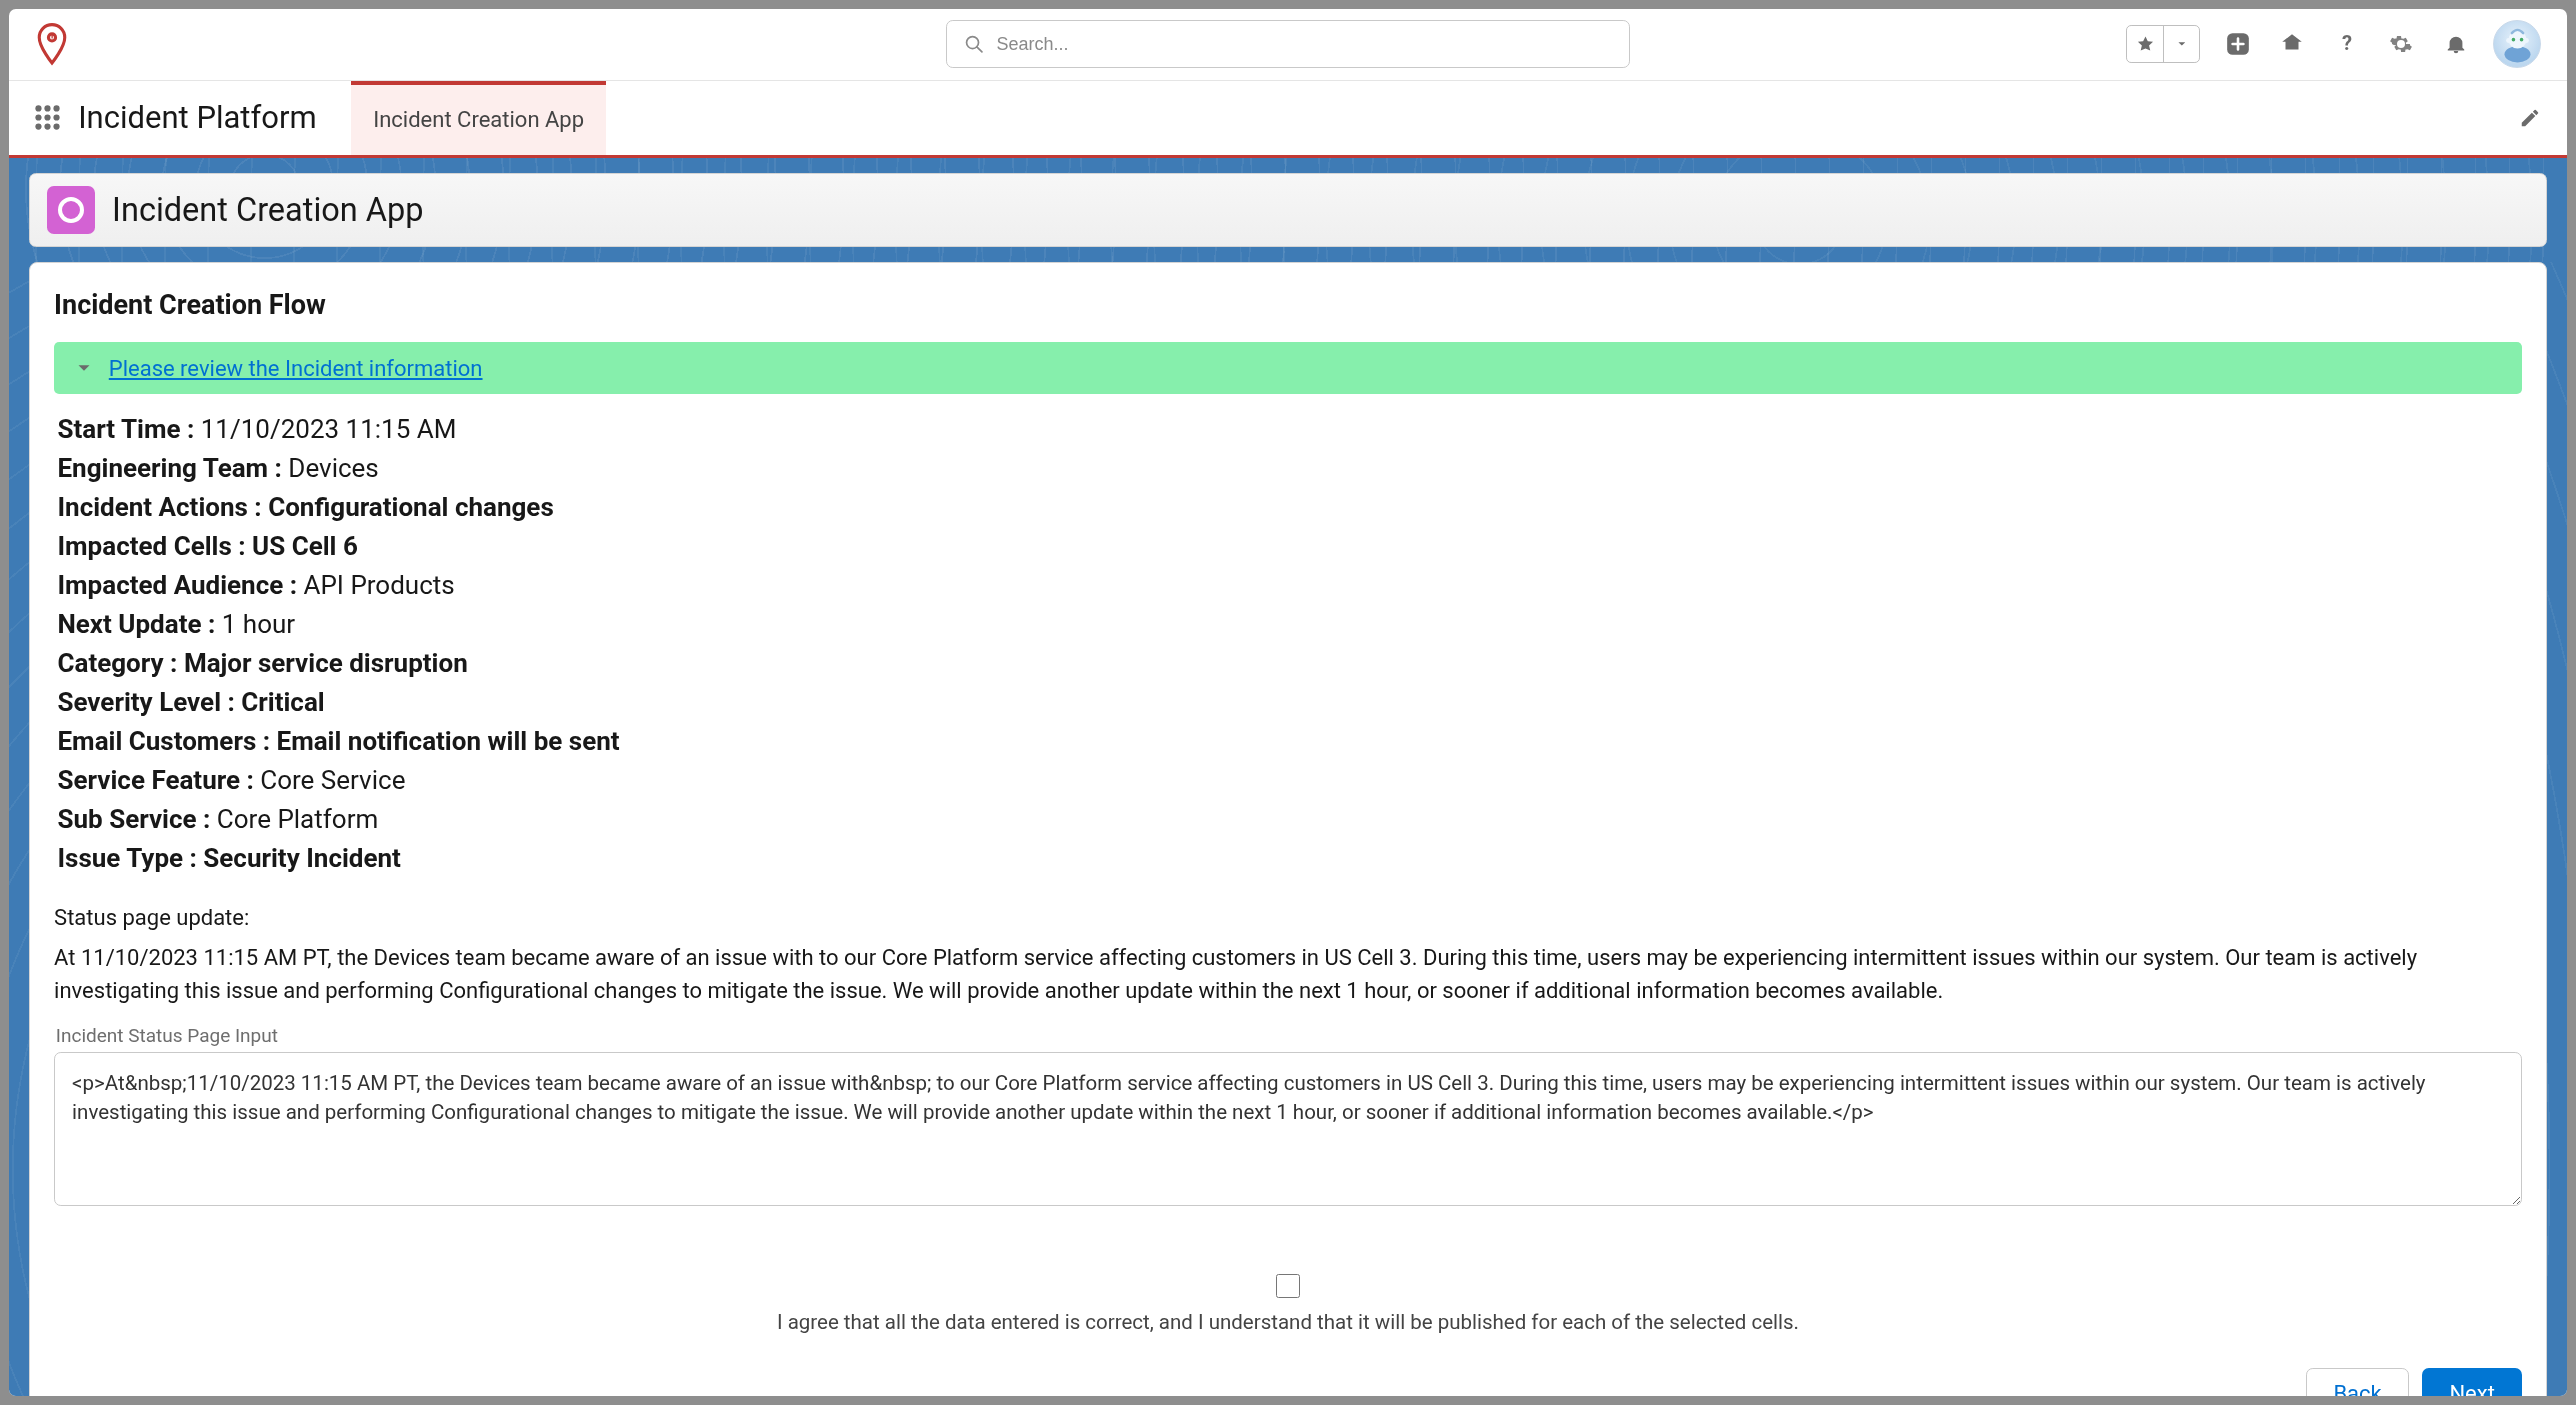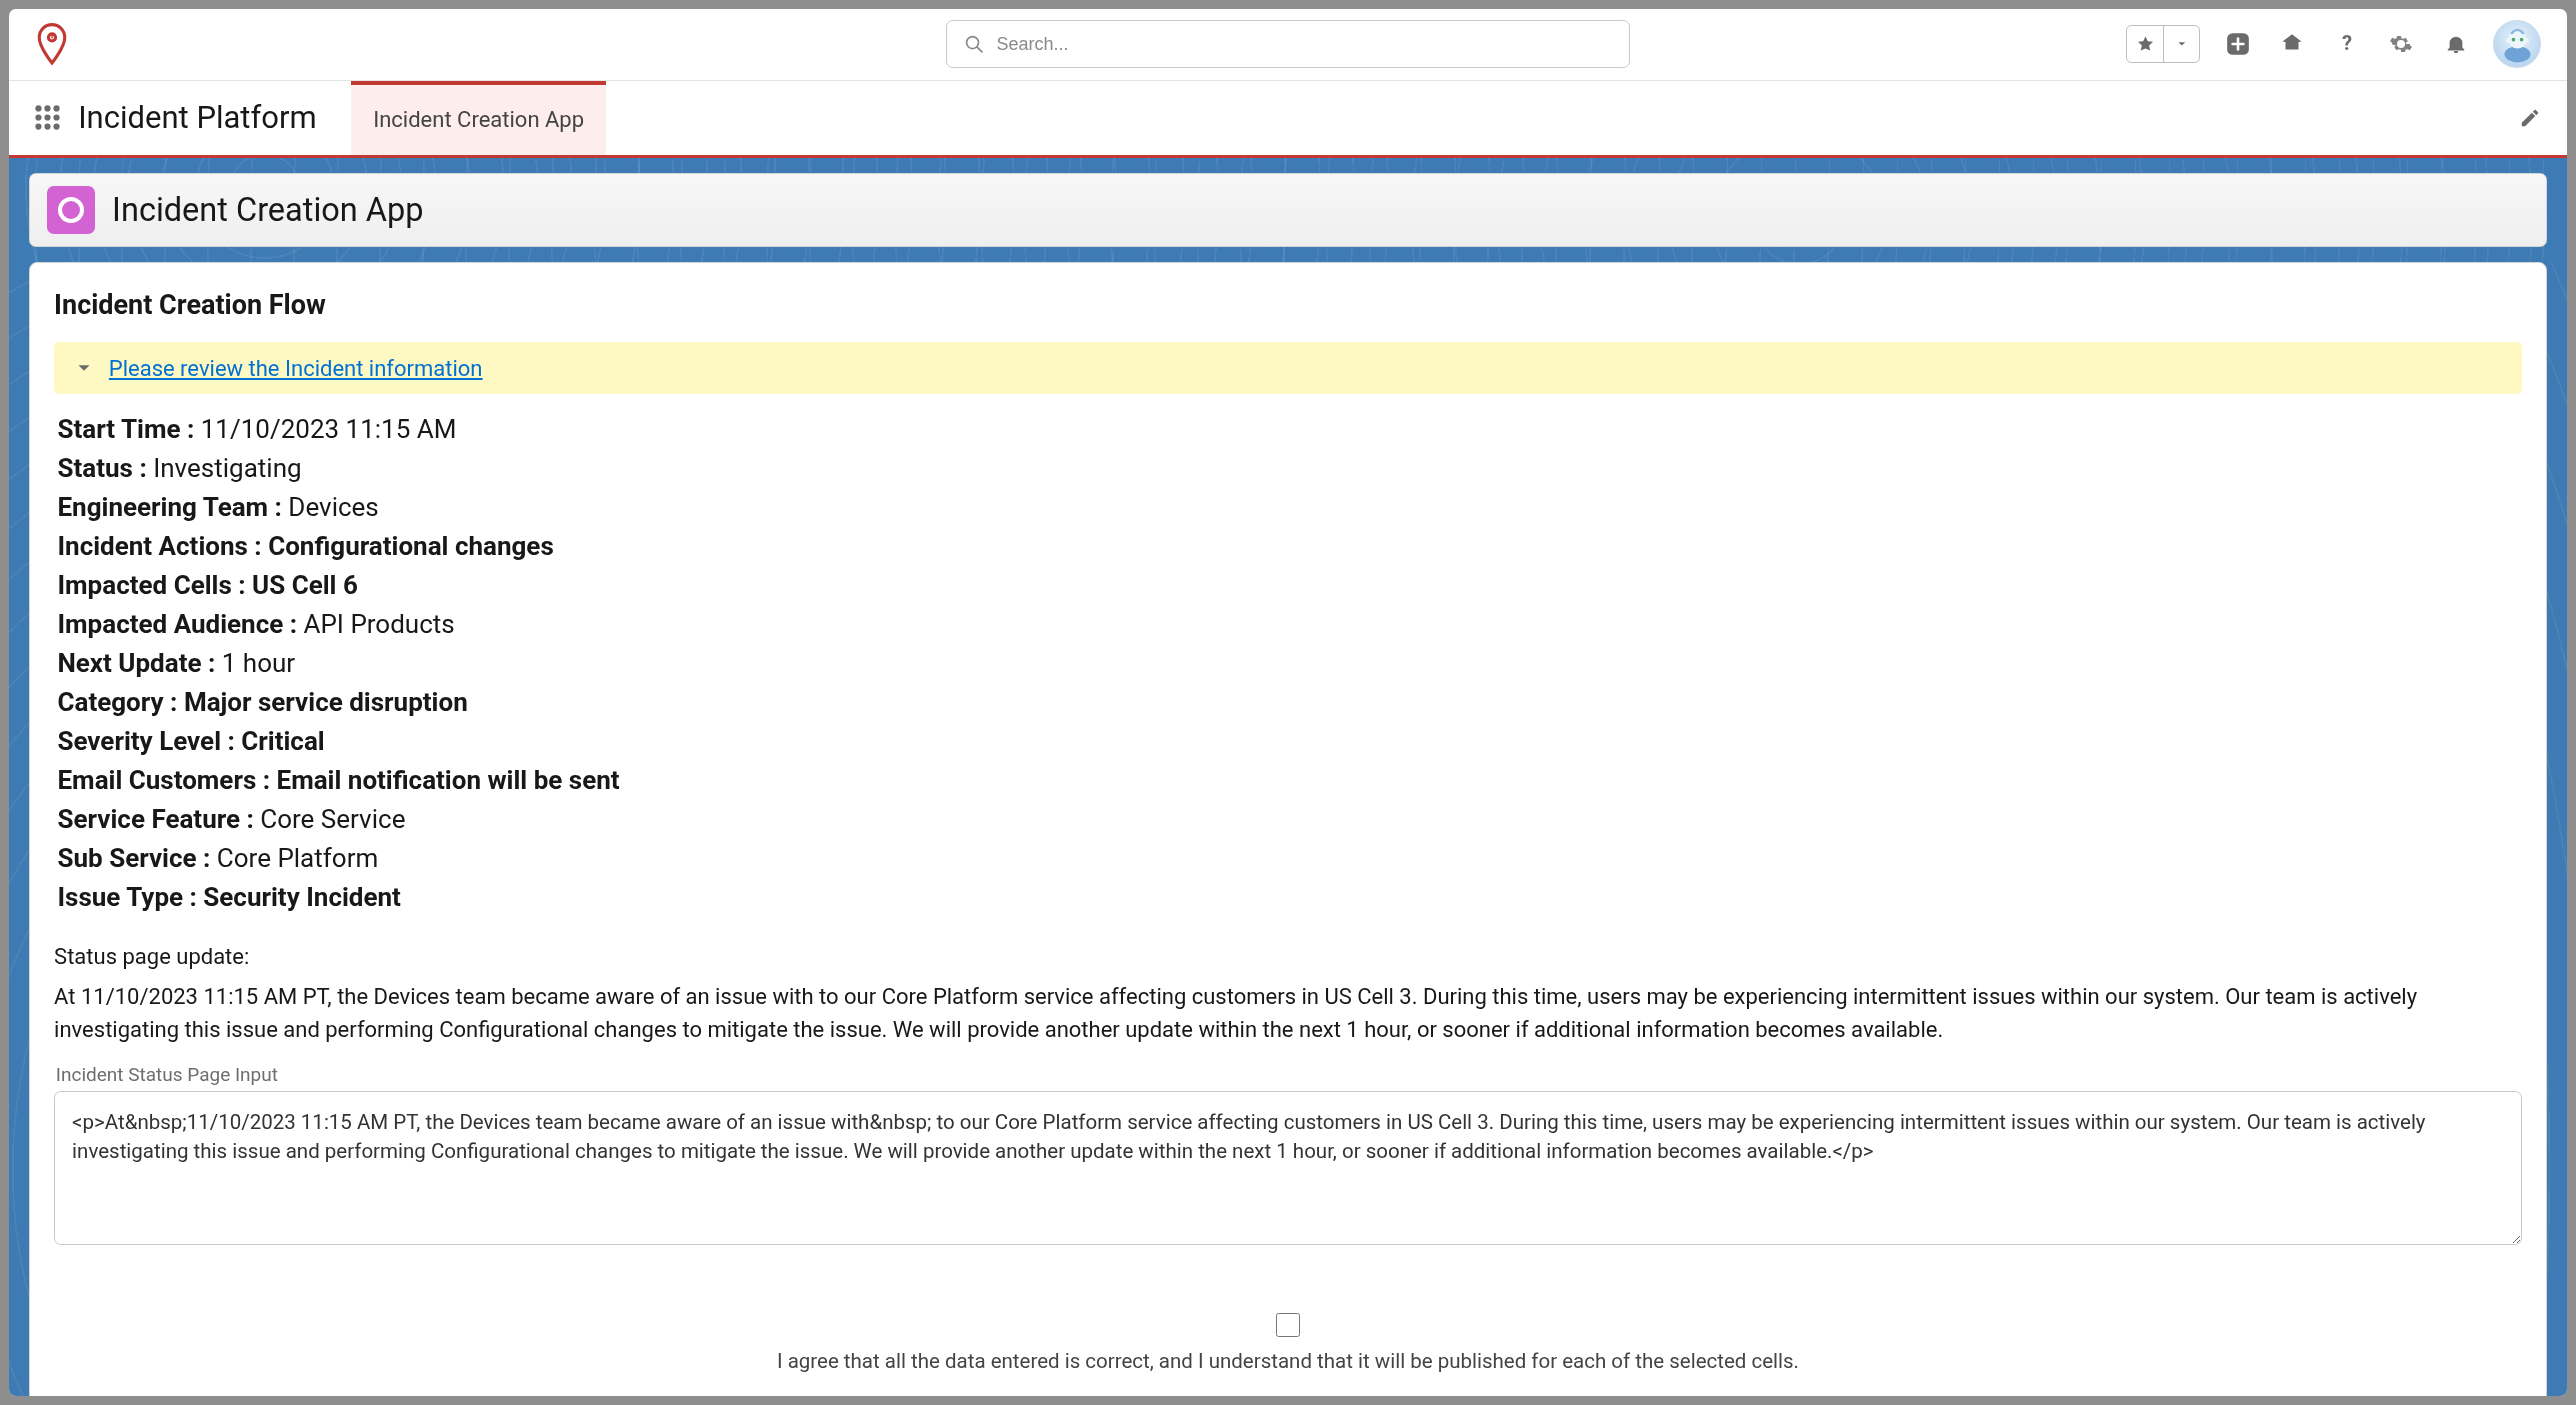--- a/index.html
+++ b/index.html
@@ -150,21 +150,21 @@
   }
   .content-card {
     background:#fff; border:0.9px solid #d4d4d4; border-radius: 8px;
     padding: 26px 24px 20.5px 24px;
     min-height: 100%;
     display:flex; flex-direction:column;
   }
   .flow-title { font-size: 27px; font-weight: 700; margin-bottom: 20.5px; }
 
   .section-header {
-    background:#fef9c3;
+    background:#86efac;
     border-radius:5.1px;
     padding: 13.7px 19px;
     display:flex; align-items:center; gap:13.7px;
     margin-bottom: 15.4px;
   }
   .section-header a {
     color:#0070d2; text-decoration: underline; font-size:22px;
   }
   .chev { color:#6b6b6b; }
 
@@ -320,21 +320,20 @@
         <span class="chev">
           <svg width="22" height="22" viewBox="0 0 24 24">
               <path fill="#6b6b6b" d="M6 9l6 6 6-6z"></path>
             </svg>
         </span>
         <a href="#">Please review the Incident information</a>
       </div>
 
       <div class="kv-list">
         <div class="kv-row"><span class="k">Start Time : </span><span class="v">11/10/2023 11:15 AM</span></div>
-        <div class="kv-row"><span class="k">Status : </span><span class="v">Investigating</span></div>
         <div class="kv-row"><span class="k">Engineering Team : </span><span class="v">Devices</span></div>
         <div class="kv-row full-bold"><span class="k">Incident Actions : </span><span class="v">Configurational changes</span></div>
         <div class="kv-row full-bold"><span class="k">Impacted Cells : </span><span class="v">US Cell 6</span></div>
         <div class="kv-row"><span class="k">Impacted Audience : </span><span class="v">API Products</span></div>
         <div class="kv-row"><span class="k">Next Update : </span><span class="v">1 hour</span></div>
         <div class="kv-row full-bold"><span class="k">Category : </span><span class="v">Major service disruption</span></div>
         <div class="kv-row full-bold"><span class="k">Severity Level : </span><span class="v">Critical</span></div>
         <div class="kv-row full-bold"><span class="k">Email Customers : </span><span class="v">Email notification will be sent</span></div>
         <div class="kv-row"><span class="k">Service Feature : </span><span class="v">Core Service</span></div>
         <div class="kv-row"><span class="k">Sub Service : </span><span class="v">Core Platform</span></div>

